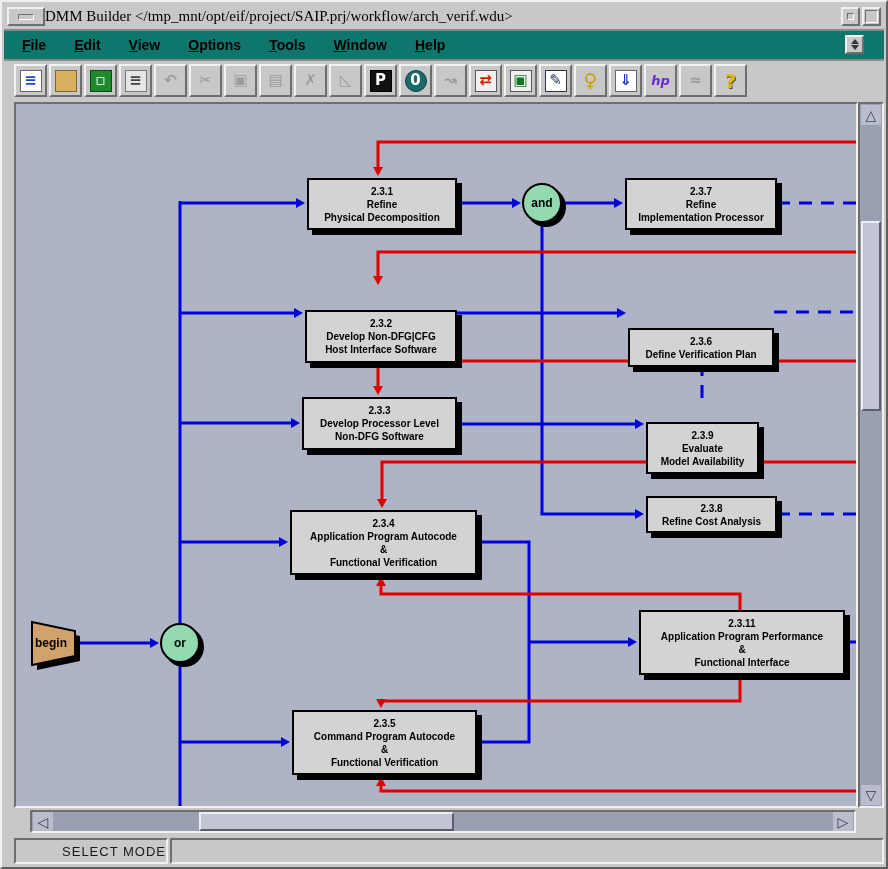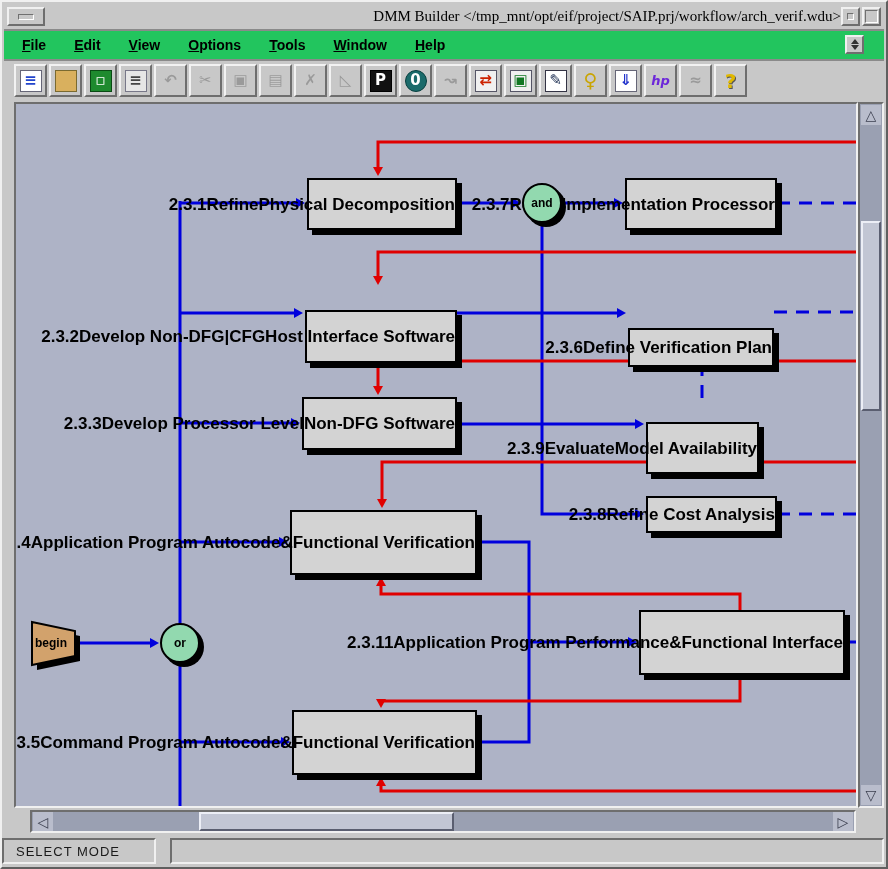--- a/index.html
+++ b/index.html
@@ -22,32 +22,32 @@
     height:19px;background:#c8c8c8;
     border-top:2px solid #f0f0f0;border-left:2px solid #f0f0f0;
     border-bottom:2px solid #6e6e6e;border-right:2px solid #6e6e6e;
     box-sizing:border-box;display:flex;align-items:center;justify-content:center;
   }
   .wm-menu{width:38px;margin-left:3px;}
   .wm-menu .dash{width:14px;height:4px;background:#c8c8c8;
     border-top:1px solid #707070;border-left:1px solid #707070;
     border-bottom:1px solid #fff;border-right:1px solid #fff;}
   .win-title{
-    flex:1;text-align:right;
+    flex:1;text-align:left;
     font-family:"Liberation Serif",serif;font-size:15px;color:#000;
     white-space:nowrap;overflow:hidden;
   }
   .wm-min{width:19px;margin-right:2px;}
   .wm-min .dot{width:5px;height:5px;border:1px solid #707070;background:#c8c8c8;border-bottom-color:#fff;border-right-color:#fff;}
   .wm-max{width:19px;margin-right:3px;}
   .wm-max .sq{width:11px;height:11px;border:1px solid #707070;border-bottom-color:#fff;border-right-color:#fff;background:#c8c8c8;}
   
   .menubar{
     position:absolute;left:2px;top:29px;width:880px;height:28px;
-    background:#22c55e;border-bottom:2px solid #8a8a8a;
+    background:#0f766e;border-bottom:2px solid #8a8a8a;
     display:flex;align-items:center;
   }
   .menu-item{
     font-weight:bold;font-size:14px;color:#000;padding:3px 10px;margin-left:8px;cursor:default;
   }
   .menu-item u{text-decoration:underline;}
   .menu-spinner{
     position:absolute;right:20px;top:4px;width:19px;height:19px;
     background:#c8c8c8;
     border-top:2px solid #f0f0f0;border-left:2px solid #f0f0f0;
@@ -77,22 +77,22 @@
   .canvas{
     position:absolute;left:12px;top:100px;width:844px;height:706px;
     border-top:2px solid #6e6e6e;border-left:2px solid #6e6e6e;
     border-bottom:2px solid #f0f0f0;border-right:2px solid #f0f0f0;
     box-sizing:border-box;background:#aeb3c6;overflow:hidden;
   }
   .canvas svg{position:absolute;left:0;top:0;}
   .task{
     position:absolute;background:#d3d3d3;border:2px solid #000;box-sizing:border-box;
     box-shadow:5px 5px 0 0 #000;
-    display:flex;flex-direction:row;align-items:center;justify-content:flex-end;
-    font-size:17px;font-weight:bold;color:#000;line-height:13px;white-space:nowrap;
+    display:flex;flex-direction:column;align-items:center;justify-content:center;
+    font-size:10px;font-weight:bold;color:#000;line-height:13px;white-space:nowrap;
     text-align:center;
   }
   .circ{
     position:absolute;width:40px;height:40px;border-radius:50%;
     background:#92d9af;border:2px solid #000;box-sizing:border-box;
     box-shadow:4px 4px 0 0 #000;
     display:flex;align-items:center;justify-content:center;
     font-size:12px;font-weight:bold;color:#000;
   }
   .begin-label{
@@ -125,21 +125,21 @@
   .v-thumb{left:1px;top:117px;width:20px;height:190px;}
   .h-thumb{left:167px;top:0px;width:255px;height:19px;}
   
   .status-panel{
     position:absolute;top:836px;height:26px;background:#c8c8c8;
     border-top:2px solid #6e6e6e;border-left:2px solid #6e6e6e;
     border-bottom:2px solid #f0f0f0;border-right:2px solid #f0f0f0;box-sizing:border-box;
     display:flex;align-items:center;padding-left:12px;
     font-size:13px;color:#1a1a1a;letter-spacing:1px;
   }
-  .sp-mode{left:0;width:154px;}
+  .sp-mode{left:12px;width:154px;justify-content:flex-end;}
   .sp-msg{left:168px;width:714px;}
 </style>
 </head>
 <body>
 
 <div class="app">
 
   <div class="titlebar">
     <div class="tb-btn wm-menu">
       <span class="dash"></span>

